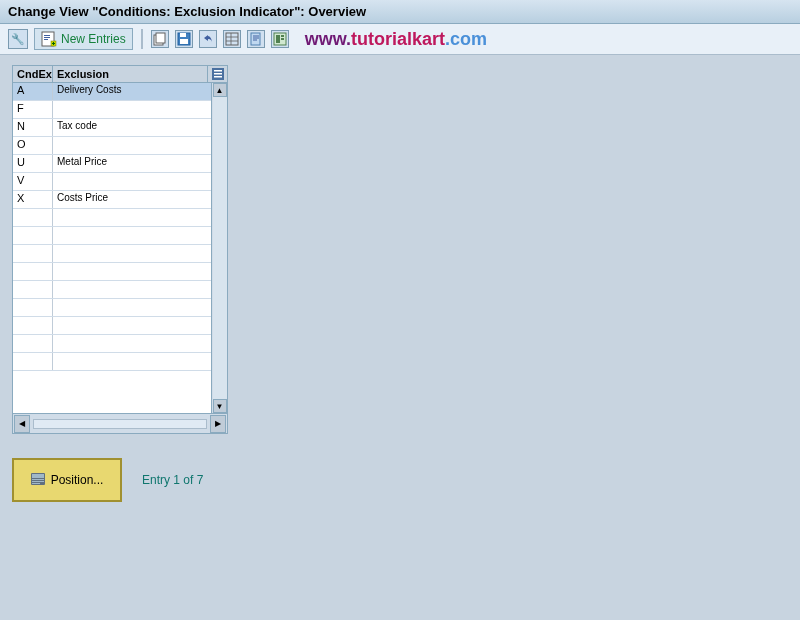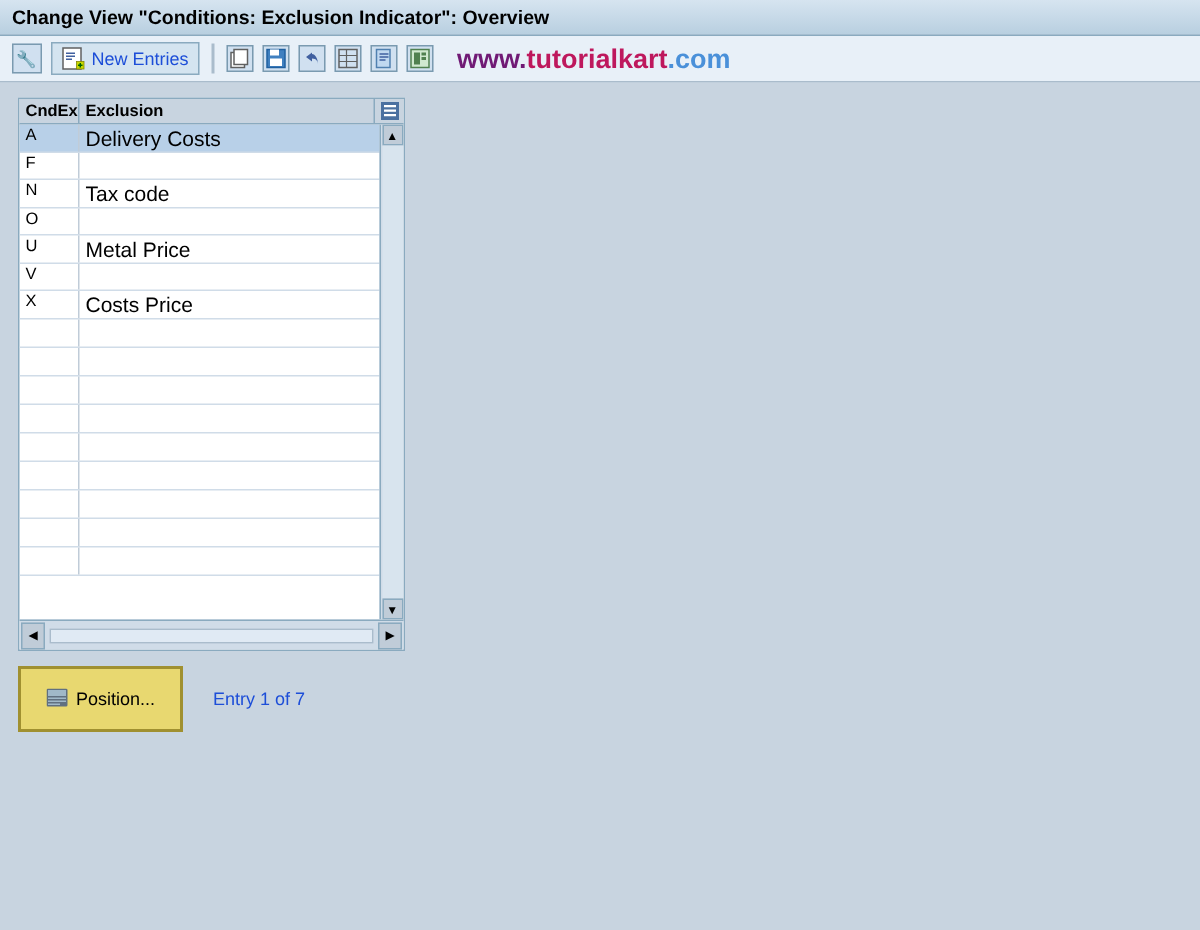--- a/index.html
+++ b/index.html
@@ -34,21 +34,21 @@
 
     .toolbar-btn {
       display: inline-flex;
       align-items: center;
       gap: 4px;
       background: #d4e4f0;
       border: 1px solid #8aaabf;
       padding: 2px 6px;
       cursor: pointer;
       font-size: 12px;
-      color: #1d4ed8;
+      color: #15803d;
     }
 
     .toolbar-separator {
       width: 2px;
       height: 20px;
       background: #aabccc;
       margin: 0 2px;
     }
 
     .toolbar-watermark {
@@ -63,22 +63,22 @@
 
     
     .main-content {
       padding: 10px 12px;
     }
 
     
     .table-container {
       background: #fff;
       border: 1px solid #8aaabf;
-      width: 258px;
-      margin-bottom: 10px;
+      width: 216px;
+      margin-bottom: 24px;
     }
 
     .table-header {
       display: flex;
       background: #c8d4e0;
       border-bottom: 1px solid #8aaabf;
     }
 
     .col-cndex {
       width: 40px;
@@ -125,21 +125,21 @@
       width: 40px;
       min-width: 40px;
       padding: 1px 4px;
       border-right: 1px solid #c0ccd8;
       font-size: 11px;
     }
 
     .table-row .cell-exclusion {
       flex: 1;
       padding: 1px 4px;
-      font-size: 14px;
+      font-size: 10px;
     }
 
     .scrollbar-area {
       position: absolute;
       right: 0;
       top: 0;
       width: 16px;
       height: 100%;
       background: #d0dce8;
       border-left: 1px solid #8aaabf;
@@ -213,21 +213,21 @@
       padding: 13px 16px;
       cursor: pointer;
       font-size: 12px;
       font-weight: normal;
       min-width: 110px;
       justify-content: center;
     }
 
     .entry-info {
       font-size: 12px;
-      color: #1d4ed8;
+      color: #0f766e;
     }
 
     
     .ticon {
       display: inline-block;
       width: 18px;
       height: 18px;
       border: 1px solid #7a9ab0;
       background: #d0e0f0;
       cursor: pointer;

